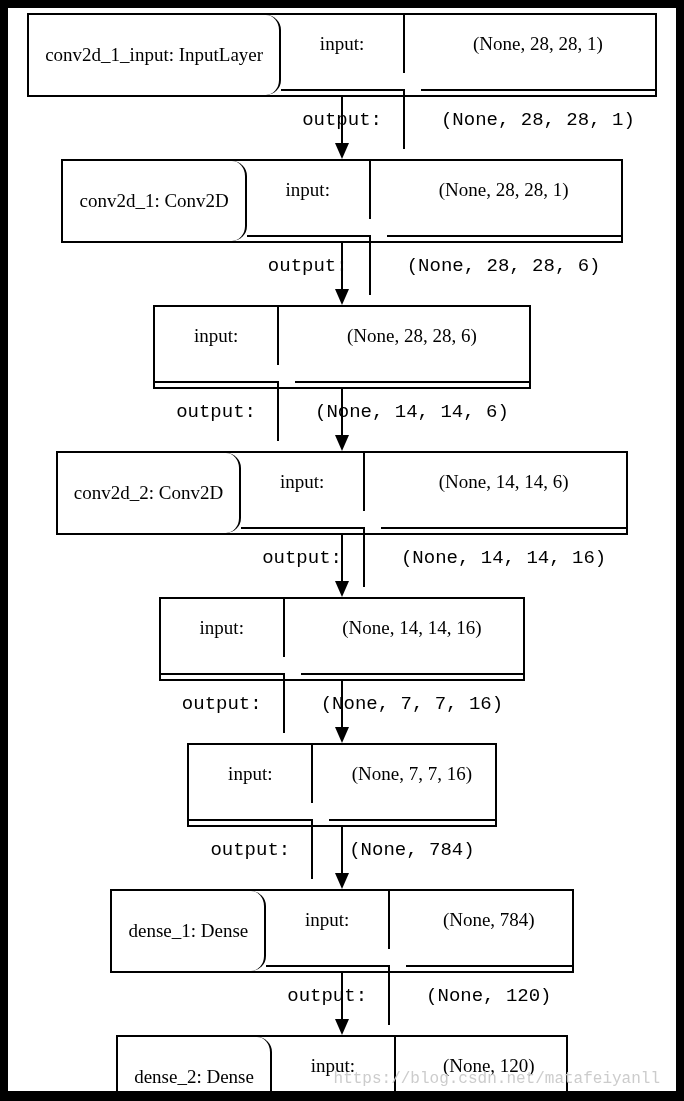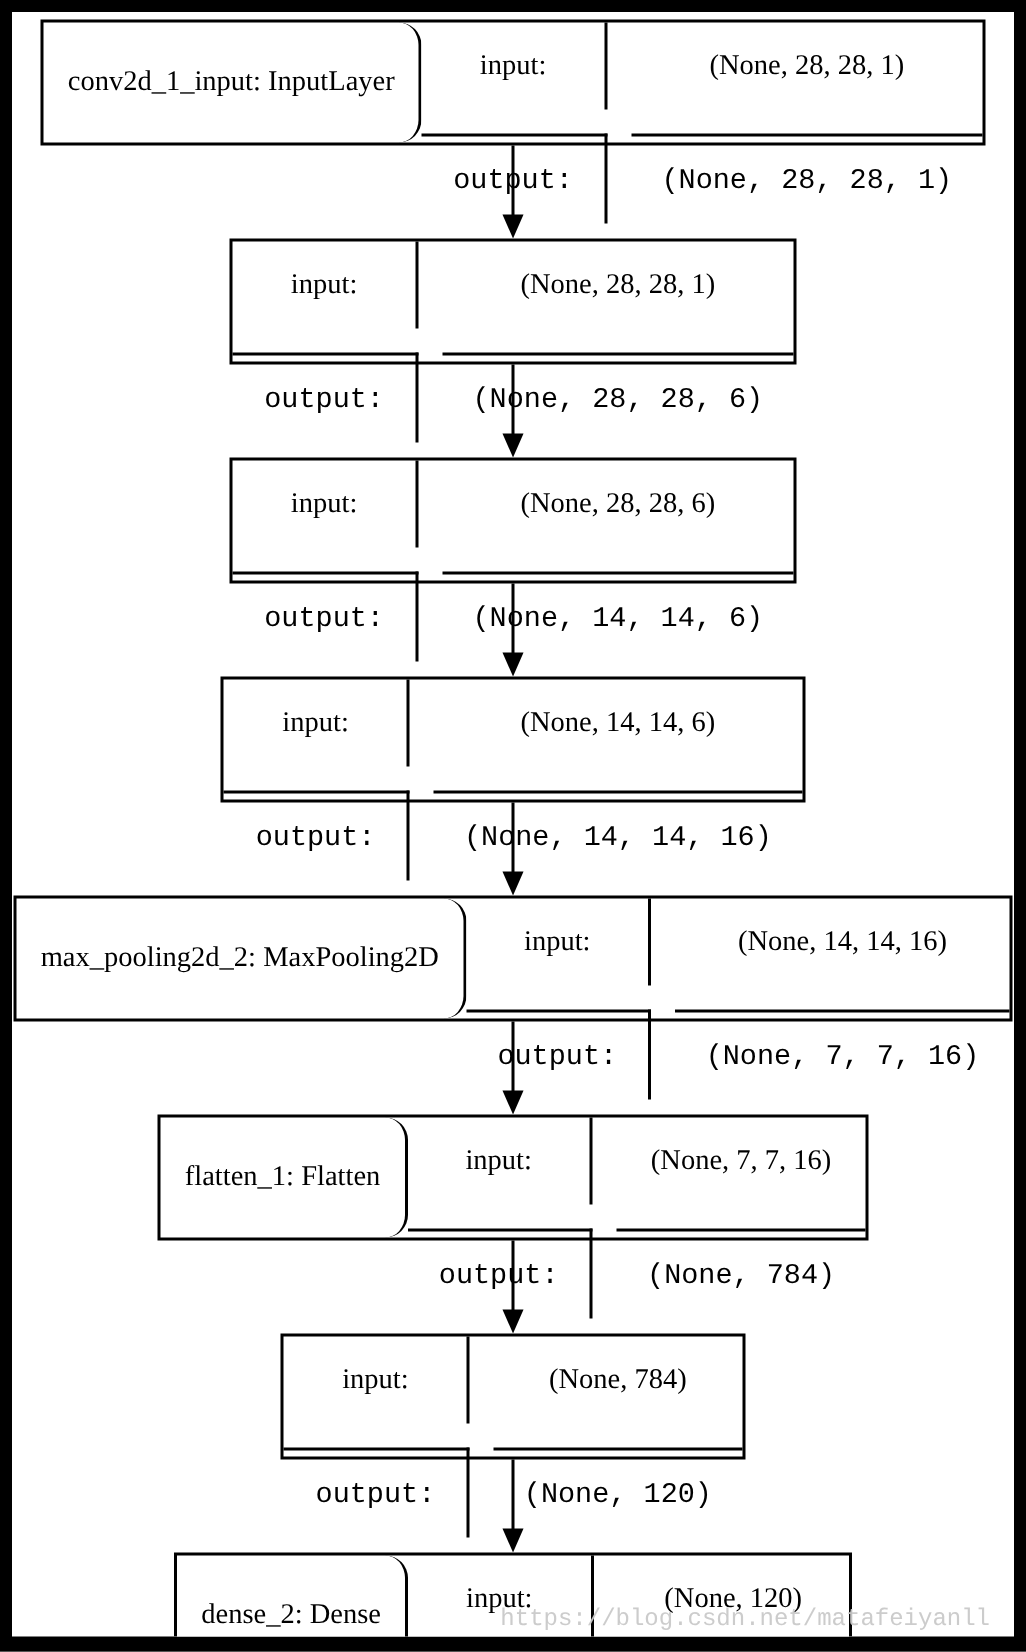--- a/index.html
+++ b/index.html
@@ -92,20 +92,21 @@
       <div class="io-cell io-value row2">(None, 28, 28, 1)</div>
     </div>
   </div>
 
   <div class="edge">
     <div class="edge-stem"></div>
     <div class="edge-head"></div>
   </div>
 
   <div class="node">
+    <div class="name-cell">conv2d_1: Conv2D</div>
     <div class="io-grid">
       <div class="io-cell io-label">input:</div>
       <div class="io-cell io-value">(None, 28, 28, 1)</div>
       <div class="io-cell io-label row2">output:</div>
       <div class="io-cell io-value row2">(None, 28, 28, 6)</div>
     </div>
   </div>
 
   <div class="edge">
     <div class="edge-stem"></div>
@@ -120,64 +121,64 @@
       <div class="io-cell io-value row2">(None, 14, 14, 6)</div>
     </div>
   </div>
 
   <div class="edge">
     <div class="edge-stem"></div>
     <div class="edge-head"></div>
   </div>
 
   <div class="node">
+    <div class="name-cell">conv2d_2: Conv2D</div>
     <div class="io-grid">
       <div class="io-cell io-label">input:</div>
       <div class="io-cell io-value">(None, 14, 14, 6)</div>
       <div class="io-cell io-label row2">output:</div>
       <div class="io-cell io-value row2">(None, 14, 14, 16)</div>
     </div>
   </div>
 
   <div class="edge">
     <div class="edge-stem"></div>
     <div class="edge-head"></div>
   </div>
 
   <div class="node">
-    <div class="name-cell">max_pooling2d_2: MaxPooling2D</div>
     <div class="io-grid">
       <div class="io-cell io-label">input:</div>
       <div class="io-cell io-value">(None, 14, 14, 16)</div>
       <div class="io-cell io-label row2">output:</div>
       <div class="io-cell io-value row2">(None, 7, 7, 16)</div>
     </div>
   </div>
 
   <div class="edge">
     <div class="edge-stem"></div>
     <div class="edge-head"></div>
   </div>
 
   <div class="node">
-    <div class="name-cell">flatten_1: Flatten</div>
     <div class="io-grid">
       <div class="io-cell io-label">input:</div>
       <div class="io-cell io-value">(None, 7, 7, 16)</div>
       <div class="io-cell io-label row2">output:</div>
       <div class="io-cell io-value row2">(None, 784)</div>
     </div>
   </div>
 
   <div class="edge">
     <div class="edge-stem"></div>
     <div class="edge-head"></div>
   </div>
 
   <div class="node">
+    <div class="name-cell">dense_1: Dense</div>
     <div class="io-grid">
       <div class="io-cell io-label">input:</div>
       <div class="io-cell io-value">(None, 784)</div>
       <div class="io-cell io-label row2">output:</div>
       <div class="io-cell io-value row2">(None, 120)</div>
     </div>
   </div>
 
   <div class="edge">
     <div class="edge-stem"></div>

